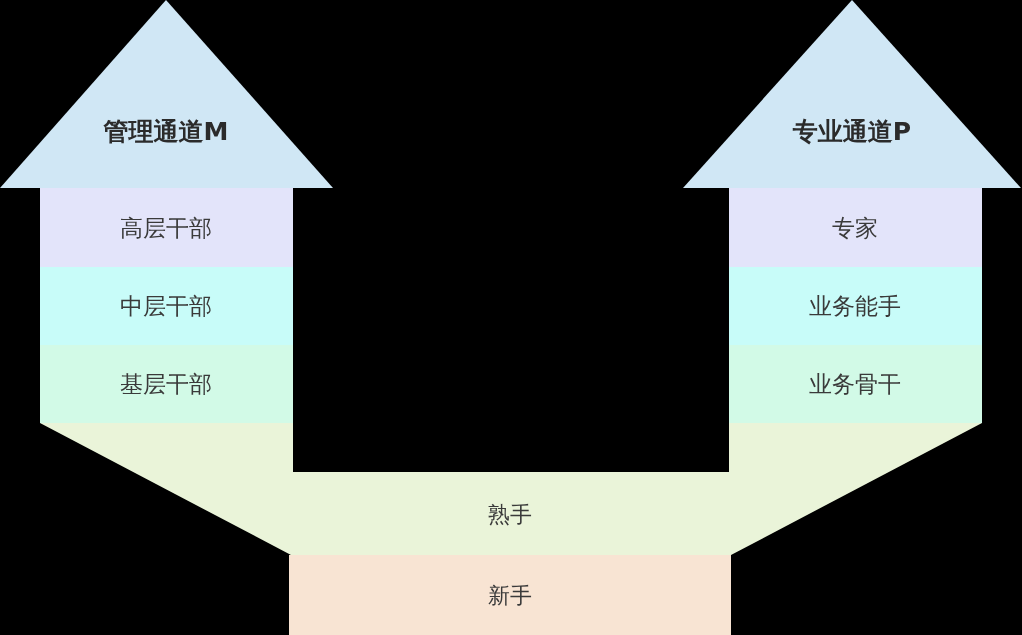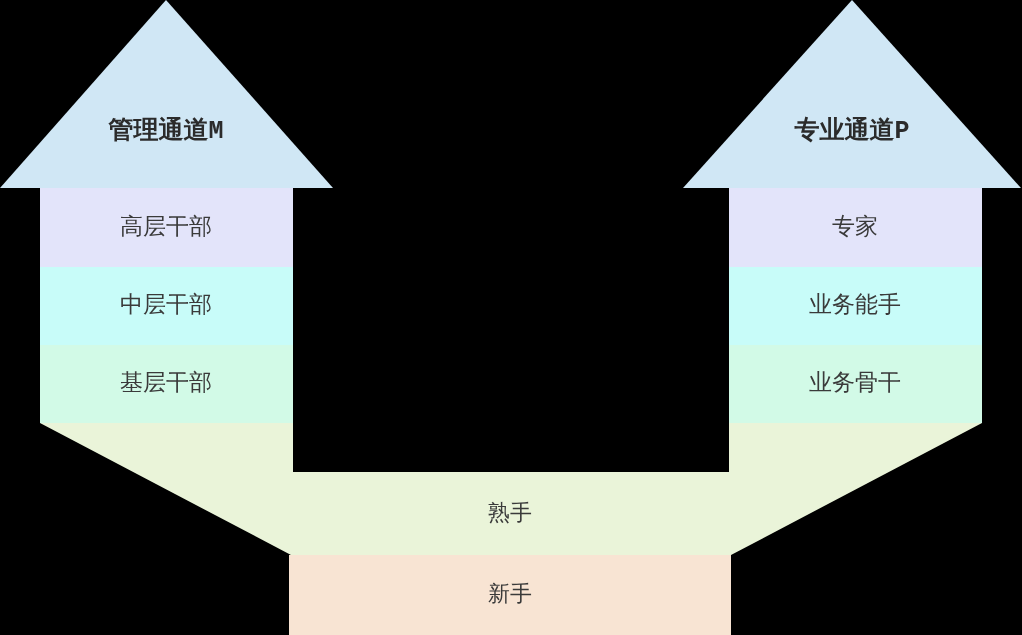--- a/index.html
+++ b/index.html
@@ -8,21 +8,20 @@
     background: #000;
     width: 1022px;
     height: 635px;
     overflow: hidden;
     font-family: "DejaVu Sans", "Liberation Sans", sans-serif;
   }
   .stage {
     position: relative;
     width: 944px;
     height: 635px;
-    font-family: Liberation Mono, monospace;
   }
   svg { display: block; }
   .hdr-text {
     font-size: 25px;
     font-weight: bold;
     text-anchor: middle;
   }
   .band-text {
     font-size: 23px;
     font-weight: normal;

